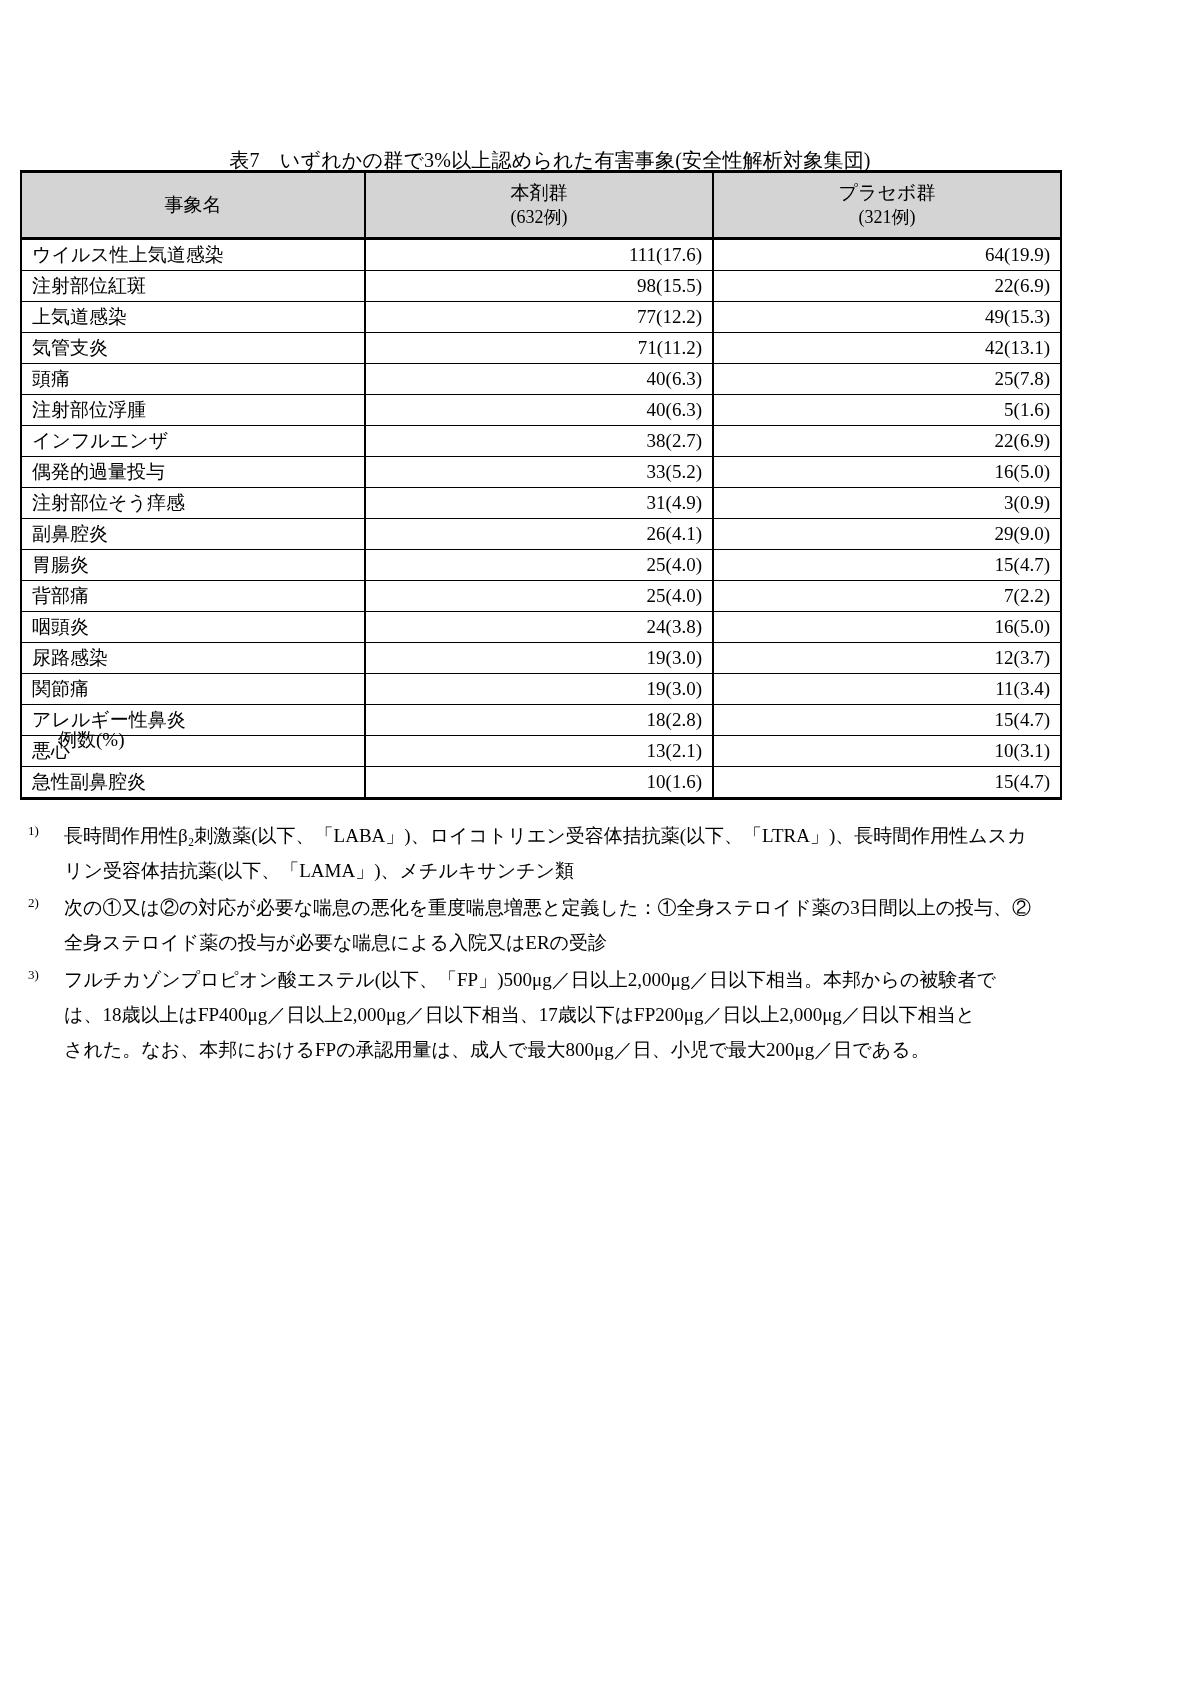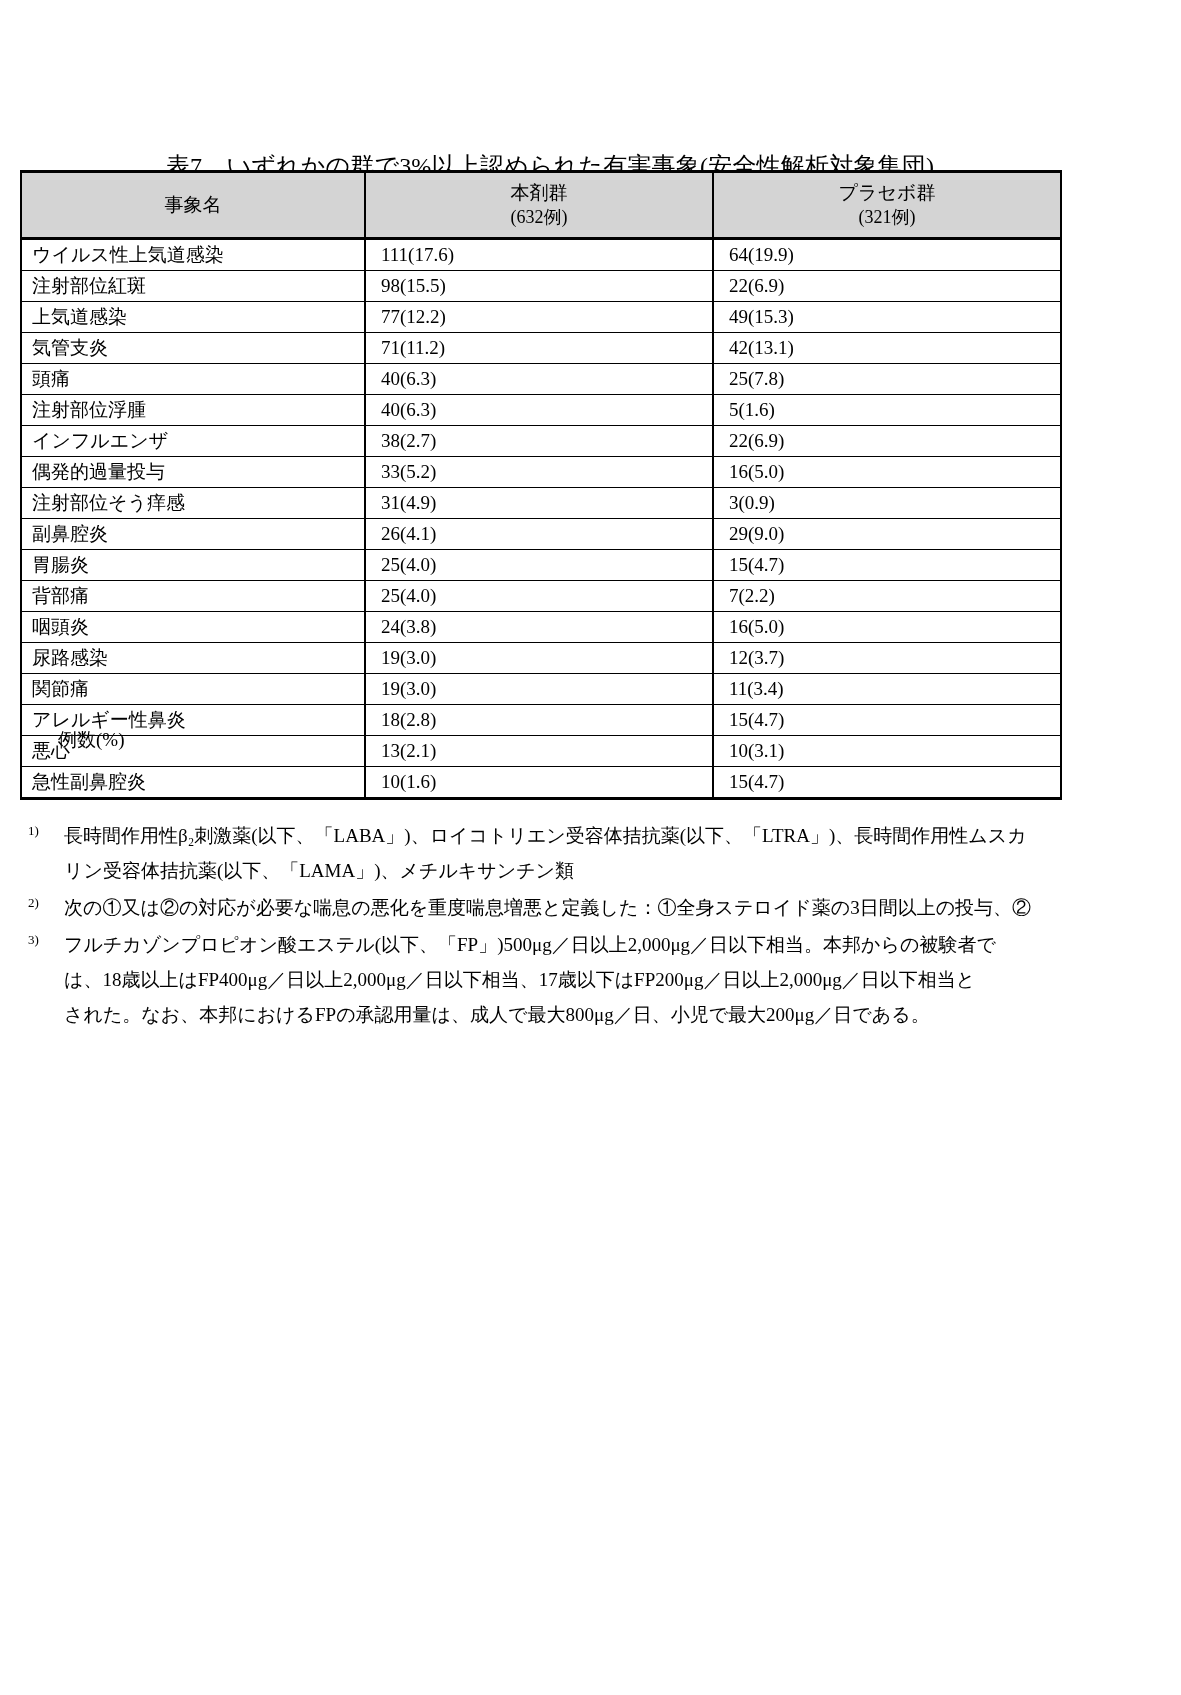--- a/index.html
+++ b/index.html
@@ -23,24 +23,24 @@
     width: 1181px;
     height: 1695px;
     box-sizing: border-box;
     padding: 0;
   }
 
   
   .table-caption {
     position: absolute;
     left: 30px;
-    top: 154px;
+    top: 148px;
     width: 1040px;
     text-align: center;
-    font-size: 24px;
+    font-size: 20px;
     line-height: 24px;
     letter-spacing: 0.2px;
     white-space: pre;
   }
 
   
   .data-table {
     position: absolute;
     left: 20px;
     top: 170px;
@@ -79,21 +79,21 @@
     height: 28px;
     padding: 1px 10px;
     line-height: 26px;
     vertical-align: middle;
   }
   .data-table tbody tr:last-child td {
     border-bottom: 3px solid #000;
     margin-top: 21px;
   }
   .data-table tbody td.ev-name { text-align: left; }
-  .data-table tbody td.num     { text-align: left; padding-left: 15px; }
+  .data-table tbody td.num     { text-align: right; padding-left: 15px; }
 
   
   .table-note {
     position: absolute;
     left: 58px;
     top: 728px;
     font-size: 19px;
     line-height: 24px;
     white-space: pre;
   }
@@ -270,20 +270,21 @@
         <span class="fn-marker">1)</span>
         <span class="fn-text">
           <span>長時間作用性β₂刺激薬(以下、「LABA」)、ロイコトリエン受容体拮抗薬(以下、「LTRA」)、長時間作用性ムスカ</span>
           <span>リン受容体拮抗薬(以下、「LAMA」)、メチルキサンチン類</span>
         </span>
       </div>
       <div class="footnote">
         <span class="fn-marker">2)</span>
         <span class="fn-text">
           <span>次の①又は②の対応が必要な喘息の悪化を重度喘息増悪と定義した：①全身ステロイド薬の3日間以上の投与、②</span>
+          <span>全身ステロイド薬の投与が必要な喘息による入院又はERの受診</span>
         </span>
       </div>
       <div class="footnote">
         <span class="fn-marker">3)</span>
         <span class="fn-text">
           <span>フルチカゾンプロピオン酸エステル(以下、「FP」)500μg／日以上2,000μg／日以下相当。本邦からの被験者で</span>
           <span>は、18歳以上はFP400μg／日以上2,000μg／日以下相当、17歳以下はFP200μg／日以上2,000μg／日以下相当と</span>
           <span>された。なお、本邦におけるFPの承認用量は、成人で最大800μg／日、小児で最大200μg／日である。</span>
         </span>
       </div>

